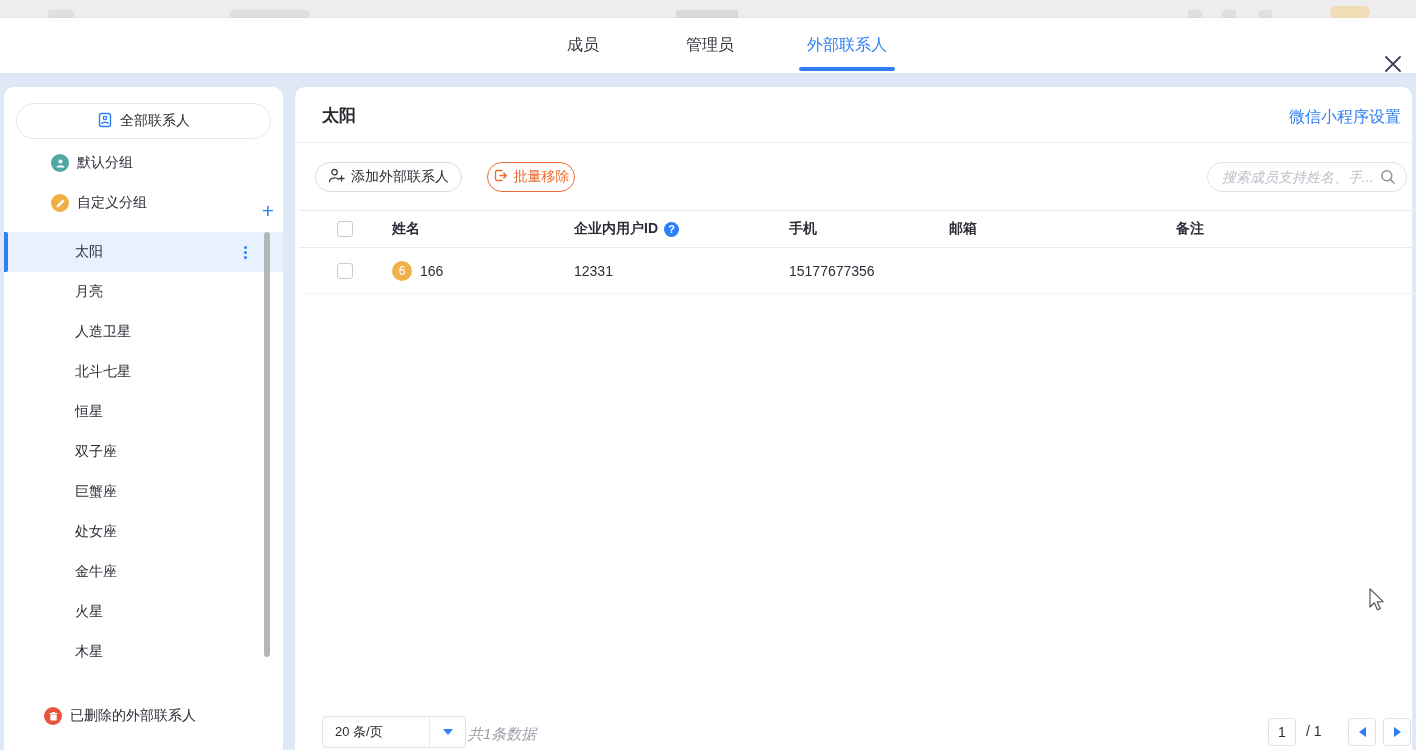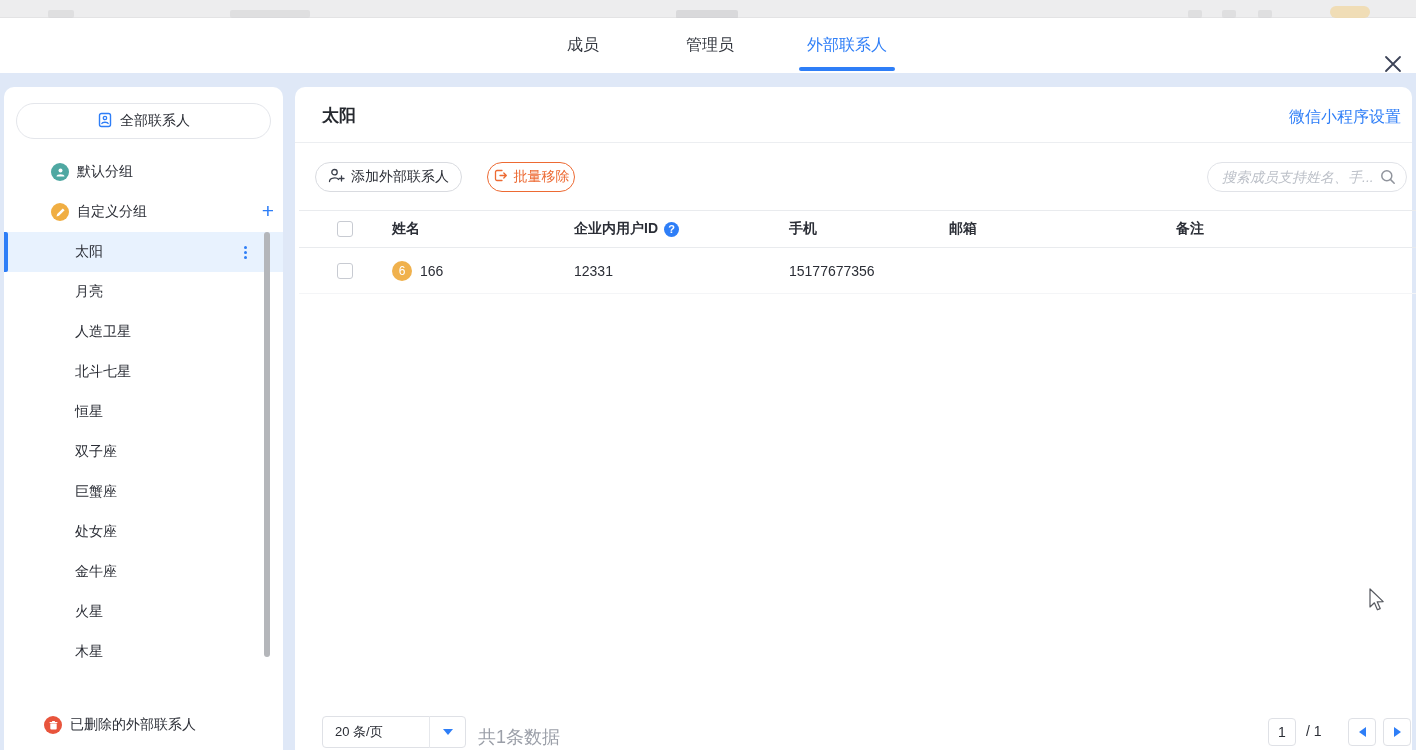--- a/index.html
+++ b/index.html
@@ -19,21 +19,21 @@
   .tab-external { left:807px; color:#2e7ef7; }
   .tab-underline { position:absolute; left:-8px; bottom:2px; width:96px; height:4px; border-radius:2px; background:#2e7ef7; }
   .close-btn { position:absolute; right:10px; top:33px; width:26px; height:26px; display:flex; align-items:center; justify-content:center; cursor:pointer; }
 
   
   .page-bg { position:absolute; left:0; top:73px; width:1416px; height:677px; background:#dfe8f7; }
 
   
   .sidebar { position:absolute; left:4px; top:14px; width:279px; height:680px; background:#fff; border-radius:10px; }
   .all-contacts { position:absolute; left:12px; top:16px; width:255px; height:36px; border:1px solid #e4e6eb; border-radius:18px; background:#fff; display:flex; align-items:center; justify-content:center; gap:7px; font-size:14px; color:#2b2e36; cursor:pointer; }
-  .side-row { position:absolute; left:0; width:295px; height:36px; display:flex; align-items:center; padding-left:47px; font-size:14px; color:#2b2e36; }
+  .side-row { position:absolute; left:0; width:295px; height:36px; display:flex; padding-left:47px; font-size:14px; color:#2b2e36; }
   .row-default { top:67px; }
   .row-custom { top:107px; }
   .circle-ic { width:18px; height:18px; border-radius:50%; display:flex; align-items:center; justify-content:center; margin-right:8px; flex:0 0 18px; }
   .ic-teal { background:#4fa8a2; }
   .ic-amber { background:#f0ae43; }
   .ic-red { background:#e8543c; }
   .plus-btn { position:absolute; right:18px; top:4px; width:26px; height:26px; font-size:21px; font-weight:300; color:#2e7ef7; display:flex; align-items:center; justify-content:center; cursor:pointer; }
   .group-list { position:absolute; left:0; top:145px; width:279px; }
   .group-item { position:relative; width:279px; height:40px; display:flex; align-items:center; padding-left:71px; font-size:14px; color:#2b2e36; cursor:pointer; }
   .group-item.selected { background:#e8f2fe; }
@@ -70,21 +70,21 @@
   .c-remark { flex:1; }
   .checkbox { width:16px; height:16px; border:1px solid #c8cbd2; border-radius:3px; background:#fff; cursor:pointer; }
   .help-ic { width:15px; height:15px; border-radius:50%; background:#2e7ef7; color:#fff; font-size:11px; font-weight:bold; display:flex; align-items:center; justify-content:center; margin-left:6px; cursor:pointer; }
   .avatar { width:20px; height:20px; border-radius:50%; background:#f0b14d; color:#fff; font-size:12px; display:flex; align-items:center; justify-content:center; margin-right:8px; }
 
   .pagebar { position:absolute; left:0; top:629px; width:1117px; height:32px; }
   .page-size { position:absolute; left:27px; top:0; width:144px; height:32px; border:1px solid #dfe1e6; border-radius:4px; display:flex; align-items:center; background:#fff; cursor:pointer; }
   .page-size-label { flex:1; padding-left:12px; font-size:13px; color:#2b2e36; }
   .caret-zone { width:36px; height:32px; border-left:1px solid #e6e8ec; display:flex; align-items:center; justify-content:center; }
   .caret-down { width:0; height:0; border-left:5px solid transparent; border-right:5px solid transparent; border-top:6px solid #2e7ef7; }
-  .total-text { position:absolute; left:183px; top:9px; font-size:18px; color:#9b9fa8; }
+  .total-text { position:absolute; left:173px; top:9px; font-size:15px; color:#9b9fa8;font-style:italic; }
   .page-num-box { position:absolute; left:973px; top:2px; width:28px; height:28px; border:1px solid #dfe1e6; border-radius:4px; display:flex; align-items:center; justify-content:center; font-size:14px; color:#2b2e36; }
   .page-total { position:absolute; left:1011px; top:7px; font-size:14px; color:#2b2e36; }
   .nav-btn { position:absolute; top:2px; width:28px; height:28px; border:1px solid #dfe1e6; border-radius:4px; background:#fff; display:flex; align-items:center; justify-content:center; cursor:pointer; }
   .nav-prev { left:1053px; }
   .nav-next { left:1088px; }
   .tri-left { width:0; height:0; border-top:5px solid transparent; border-bottom:5px solid transparent; border-right:7px solid #2e7ef7; }
   .tri-right { width:0; height:0; border-top:5px solid transparent; border-bottom:5px solid transparent; border-left:7px solid #2e7ef7; }
 
   .cursor { position:absolute; left:1368px; top:588px; pointer-events:none; }
 </style>

